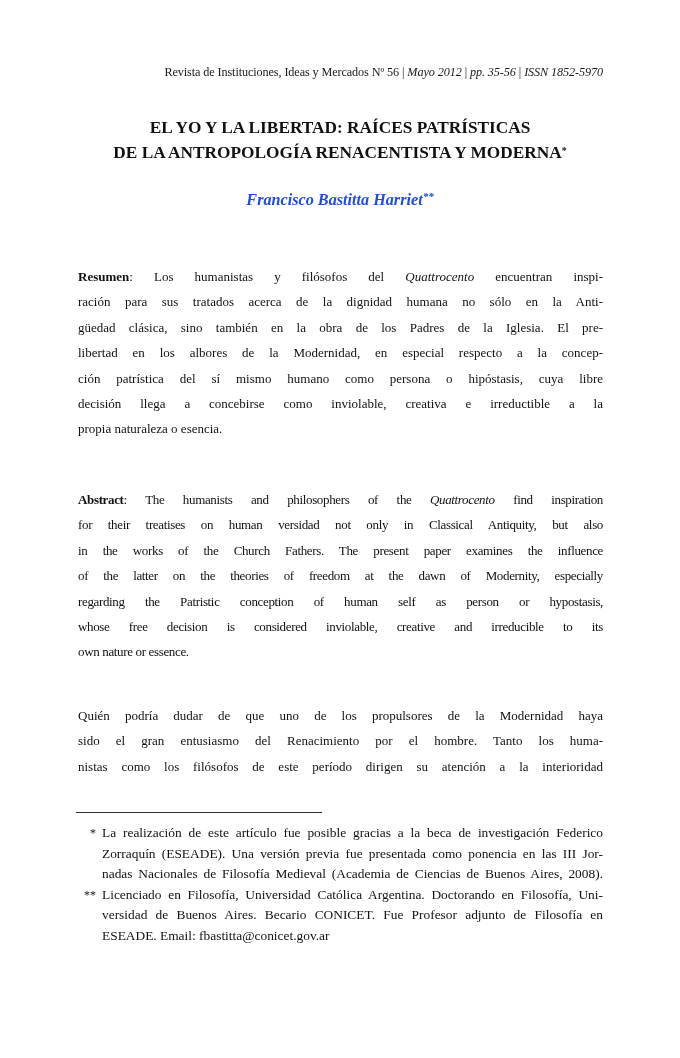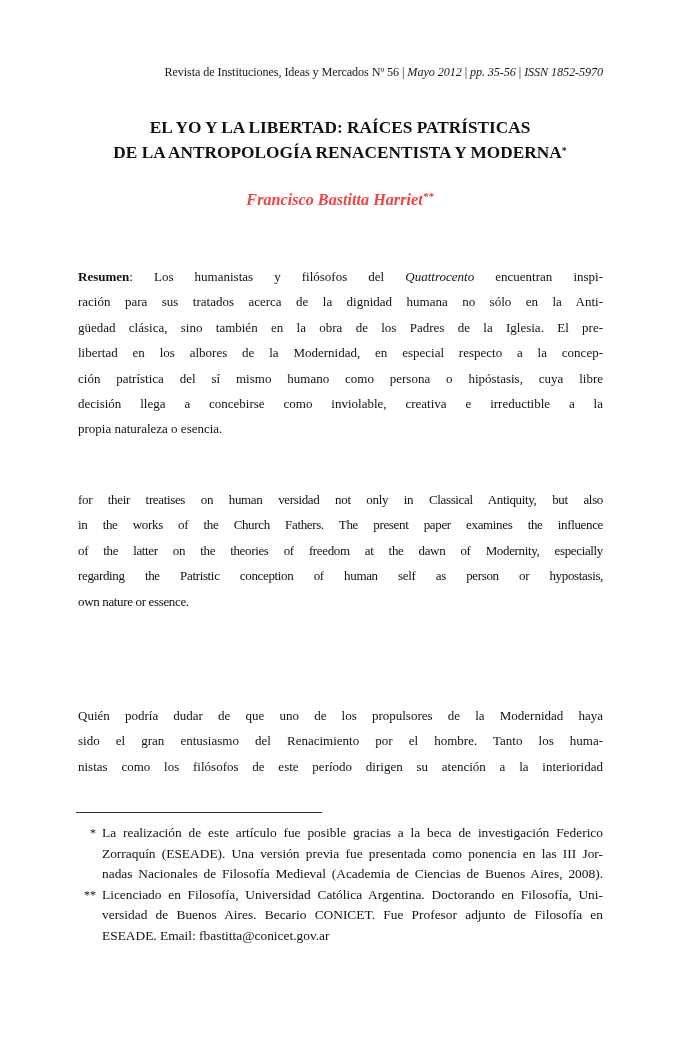--- a/index.html
+++ b/index.html
@@ -51,21 +51,21 @@
 
   .author {
     position: absolute;
     top: 170px;
     left: 0;
     width: 680px;
     text-align: center;
     font-style: italic;
     font-weight: bold;
     font-size: 16.2px;
-    color: #ef4444;
+    color: #1d4ed8;
   }
   .author sup { font-size: 11px; vertical-align: top; position: relative; top: -1px; }
 
   .block {
     position: absolute;
     left: 78px;
     width: 525px;
     font-size: 13px;
     line-height: 25.4px;
     color: #111;
@@ -144,24 +144,26 @@
     <span class="ln"><b>Resumen</b><span>: Los humanistas y filósofos del </span><i>Quattrocento</i><span> encuentran inspi-</span></span>
     <span class="ln">ración para sus tratados acerca de la dignidad humana no sólo en la Anti-</span>
     <span class="ln">güedad clásica, sino también en la obra de los Padres de la Iglesia. El pre-</span>
     <span class="ln">libertad en los albores de la Modernidad, en especial respecto a la concep-</span>
     <span class="ln">ción patrística del sí mismo humano como persona o hipóstasis, cuya libre</span>
     <span class="ln">decisión llega a concebirse como inviolable, creativa e irreductible a la</span>
     <span class="ln last">propia naturaleza o esencia.</span>
   </div>
 
   <div class="block abstract">
+    <span class="ln"><b>Abstract</b><span>: The humanists and philosophers of the </span><i>Quattrocento</i><span> find inspiration</span></span>
     <span class="ln">for their treatises on human versidad not only in Classical Antiquity, but also</span>
     <span class="ln">in the works of the Church Fathers. The present paper examines the influence</span>
     <span class="ln">of the latter on the theories of freedom at the dawn of Modernity, especially</span>
     <span class="ln">regarding the Patristic conception of human self as person or hypostasis,</span>
+    <span class="ln">whose free decision is considered inviolable, creative and irreducible to its</span>
     <span class="ln last">own nature or essence.</span>
   </div>
 
   <div class="block body-text">
     <span class="ln">Quién podría dudar de que uno de los propulsores de la Modernidad haya</span>
     <span class="ln">sido el gran entusiasmo del Renacimiento por el hombre. Tanto los huma-</span>
     <span class="ln">nistas como los filósofos de este período dirigen su atención a la interioridad</span>
   </div>
 
   <div class="fn-rule"></div>

